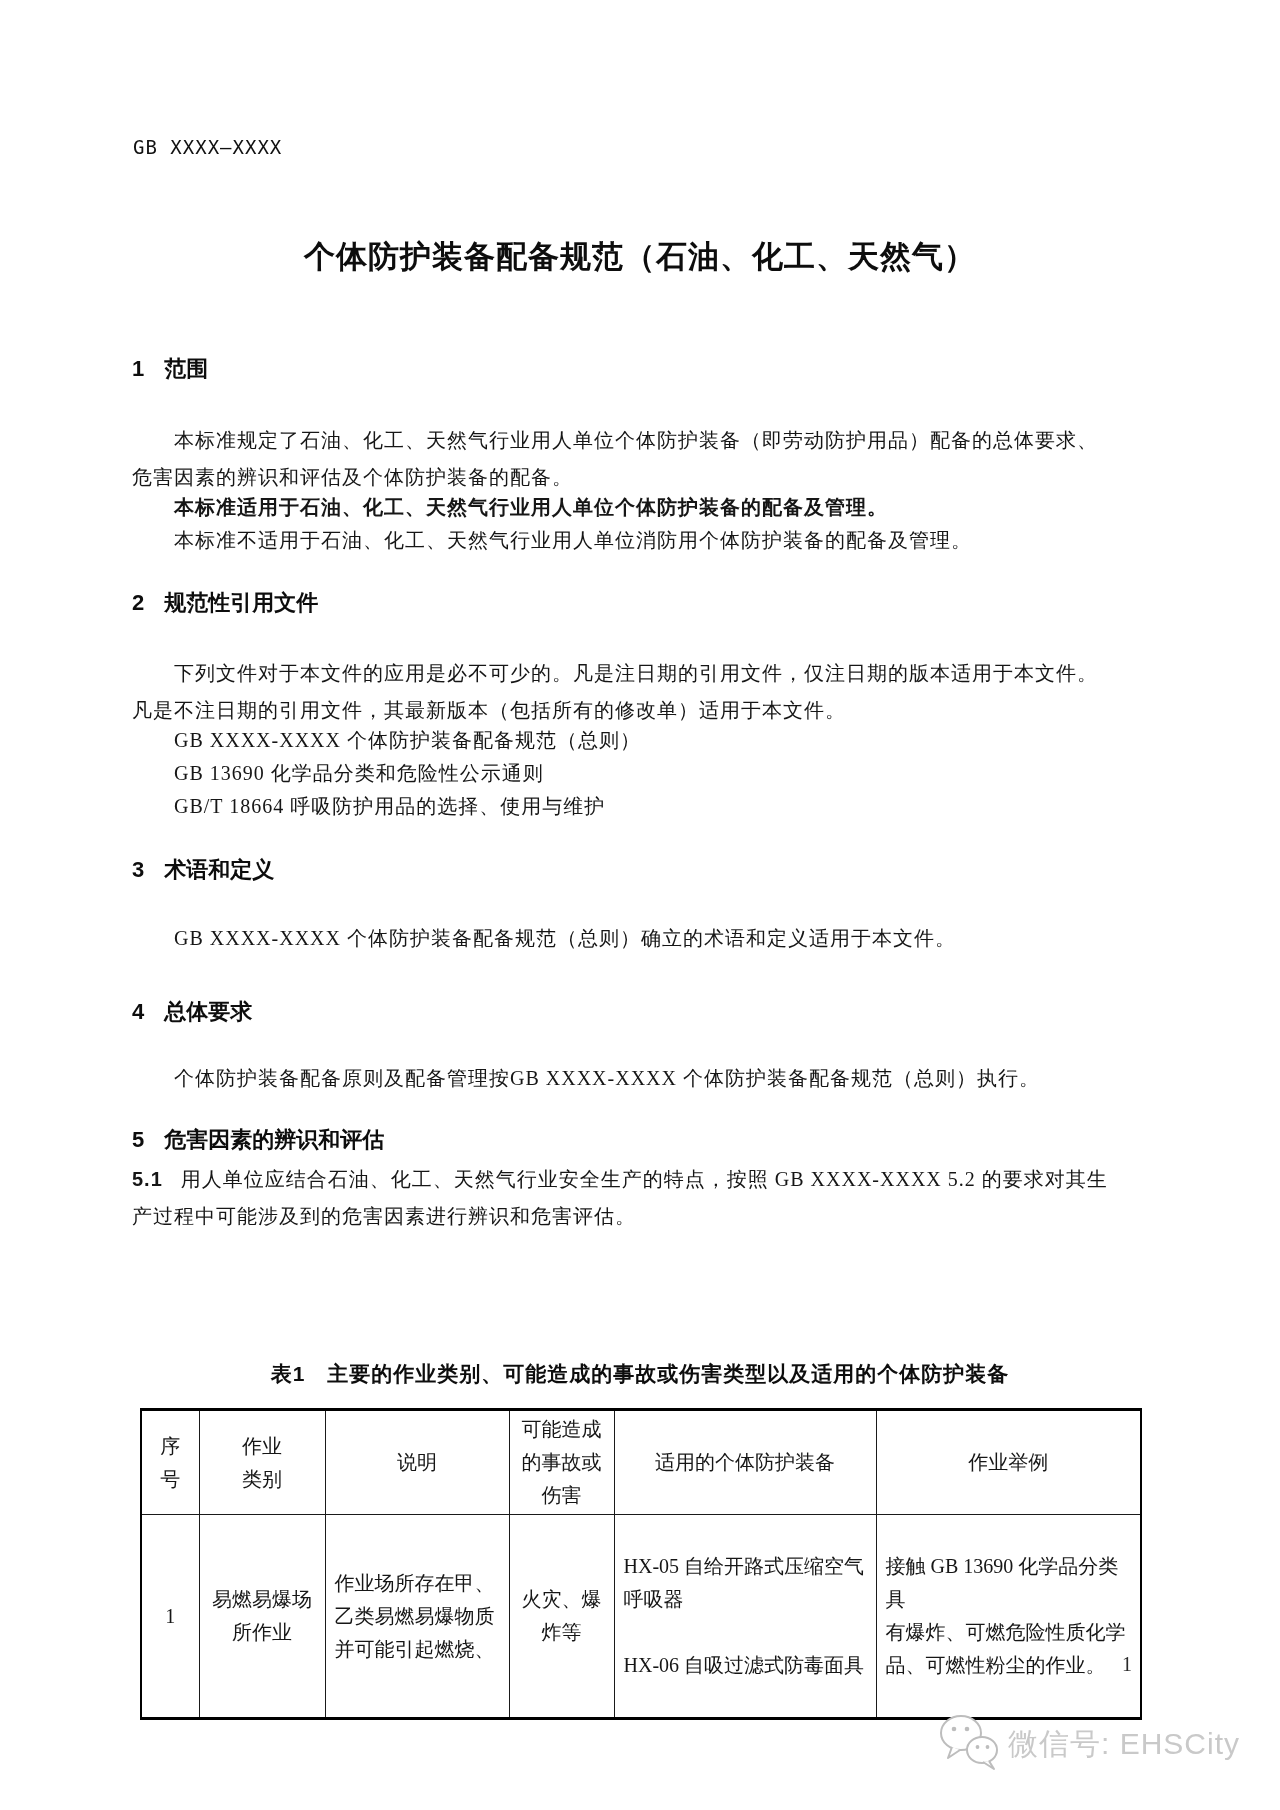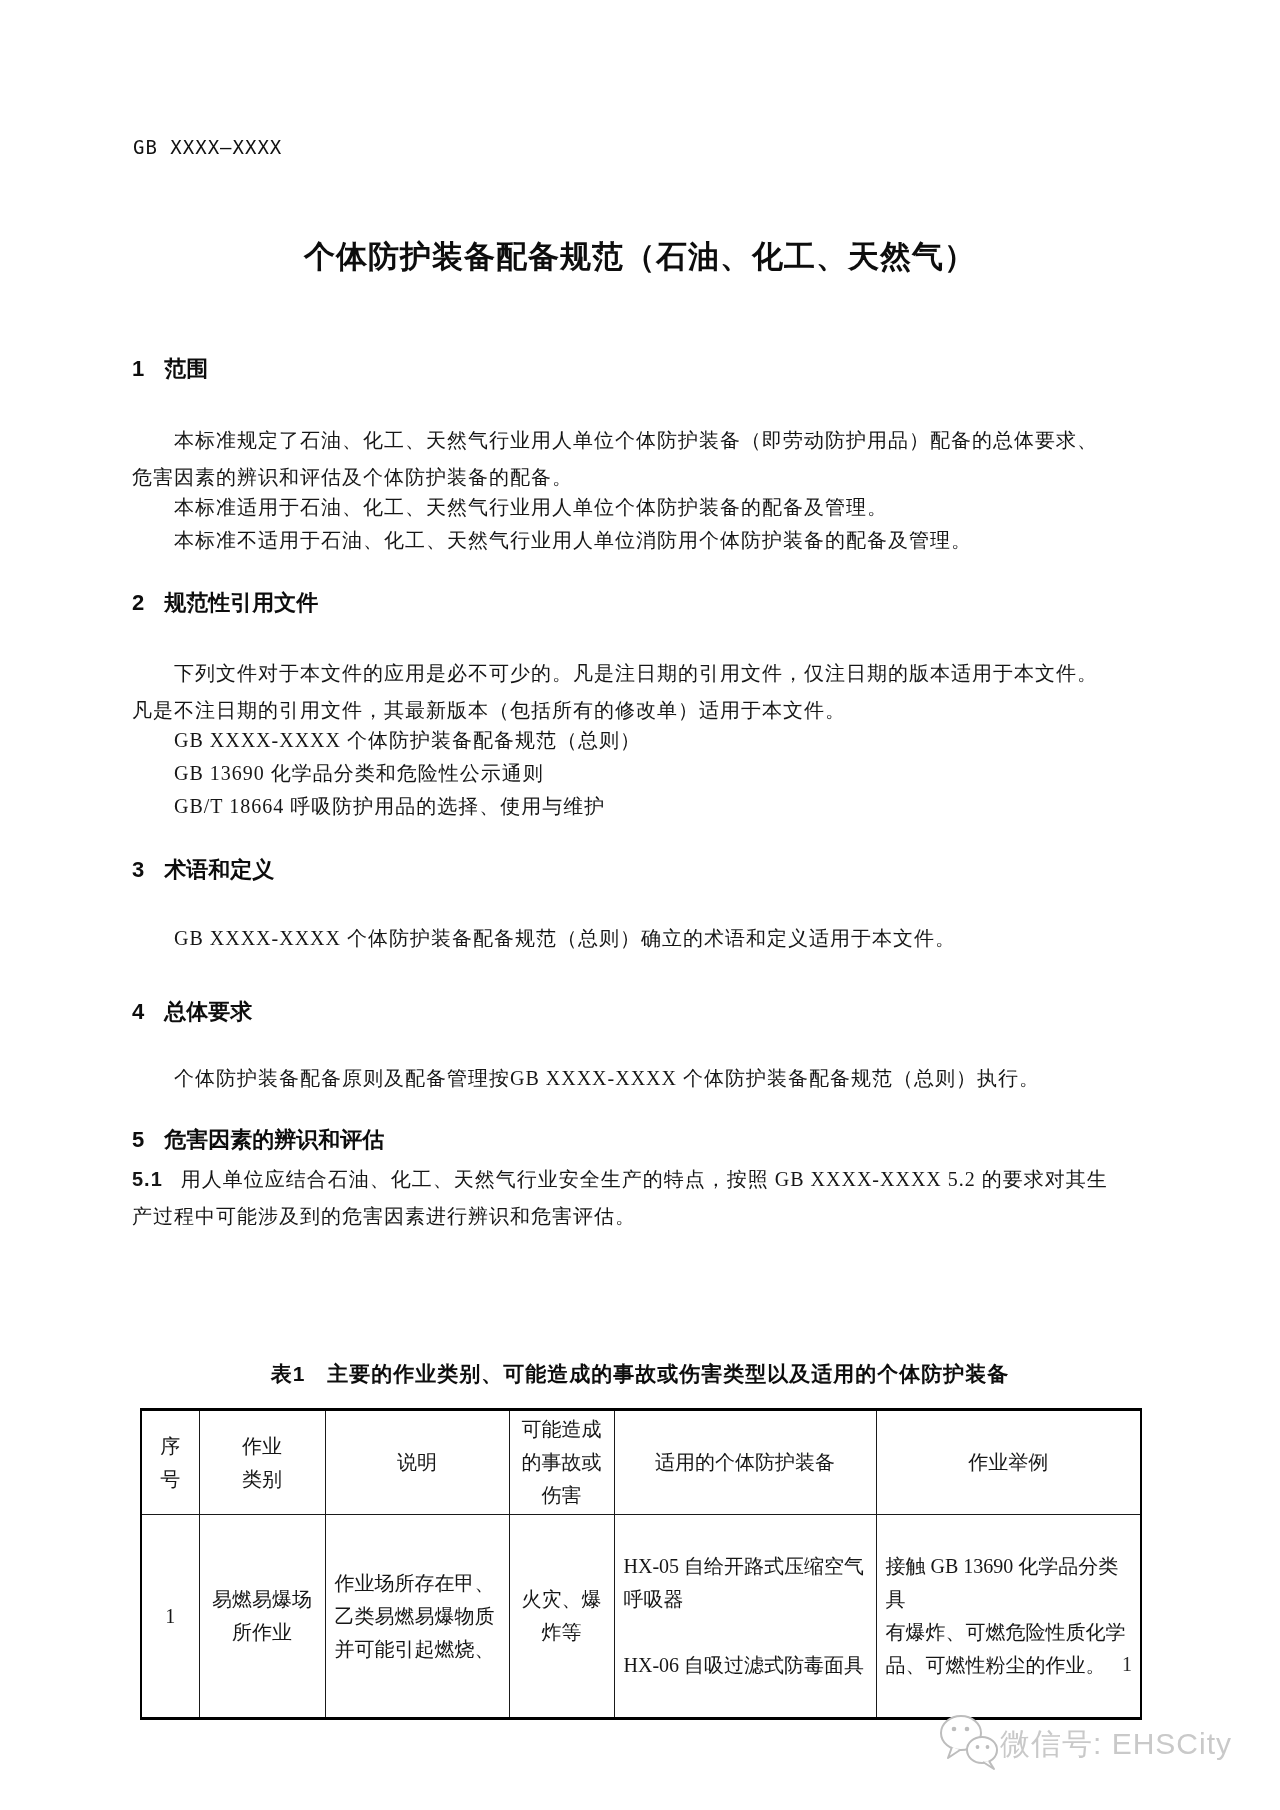--- a/index.html
+++ b/index.html
@@ -73,21 +73,21 @@
   table.t1{border-top:3px solid #000;border-bottom:3px solid #000;}
   .c-center{text-align:center;}
   .c-left{text-align:left;padding-left:9px !important;}
   
   .page-num{
     left:1122px;top:1653px;
     font-size:20px;color:#2a2a2a;
   }
   .watermark{
     left:938px;top:1712px;
-    display:flex;align-items:center;
+    display:flex;align-items:center;gap:8px;
   }
   .wm-text{
     font-family:"Liberation Sans","DejaVu Sans",sans-serif;
     font-size:30px;color:#c9c9c9;
     text-shadow:1px 1px 1px #ffffff;
     letter-spacing:1px;
   }
 </style>
 </head>
 <body>
@@ -97,21 +97,21 @@
   <div class="abs doc-code">GB XXXX—XXXX</div>
 
   <div class="abs doc-title">个体防护装备配备规范（石油、化工、天然气）</div>
 
   <div class="abs sec-h" style="top:355px;">
     <span>1</span>
     <span>范围</span>
   </div>
   <div class="abs para indent" style="top:422px;">本标准规定了石油、化工、天然气行业用人单位个体防护装备（即劳动防护用品）配备的总体要求、
 危害因素的辨识和评估及个体防护装备的配备。</div>
-  <div class="abs para indent" style="top:489px;">本标准适用于石油、化工、天然气行业用人单位个体防护装备的配备及管理。</div>
+  <div class="abs para indent" style="top:489px;font-weight:bold;">本标准适用于石油、化工、天然气行业用人单位个体防护装备的配备及管理。</div>
   <div class="abs para indent" style="top:522px;">本标准不适用于石油、化工、天然气行业用人单位消防用个体防护装备的配备及管理。</div>
 
   <div class="abs sec-h" style="top:589px;">
     <span>2</span>
     <span>规范性引用文件</span>
   </div>
   <div class="abs para indent" style="top:656px;font-family:Liberation Mono, monospace;">下列文件对于本文件的应用是必不可少的。凡是注日期的引用文件，仅注日期的版本适用于本文件。
 凡是不注日期的引用文件，其最新版本（包括所有的修改单）适用于本文件。</div>
   <div class="abs refs" style="top:724px;">
     <div>GB XXXX-XXXX 个体防护装备配备规范（总则）</div>

